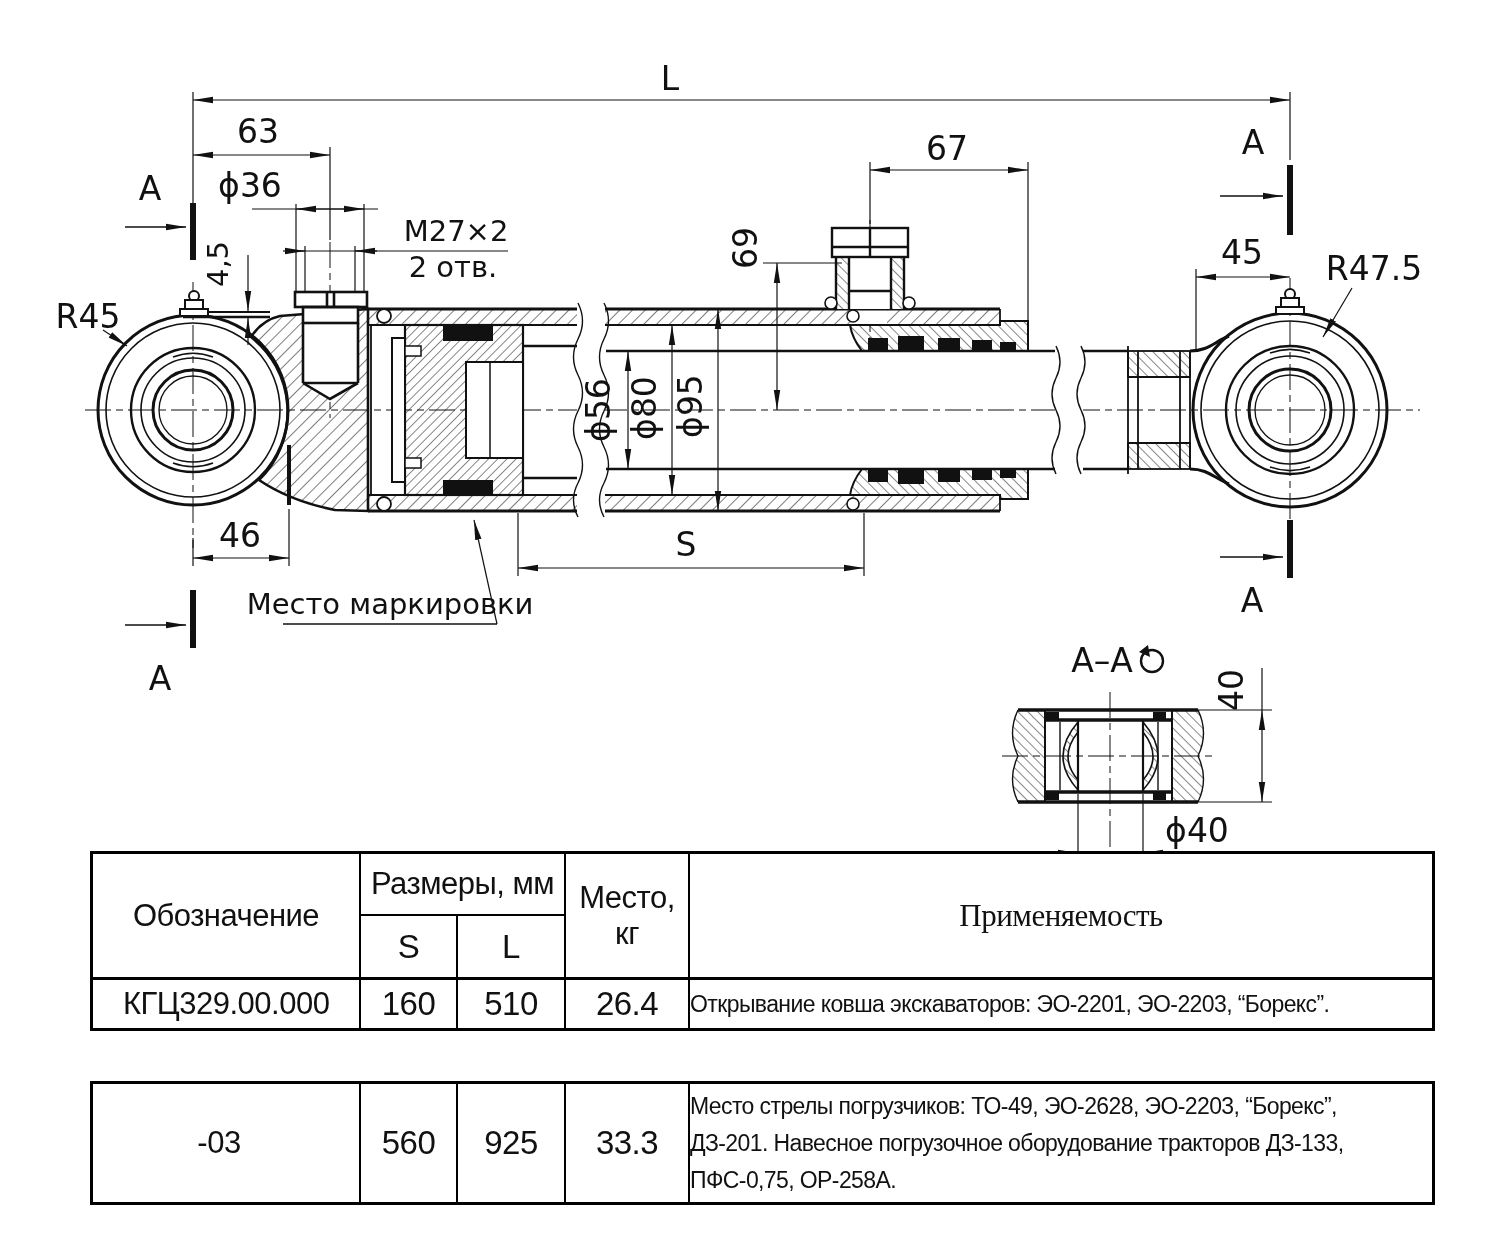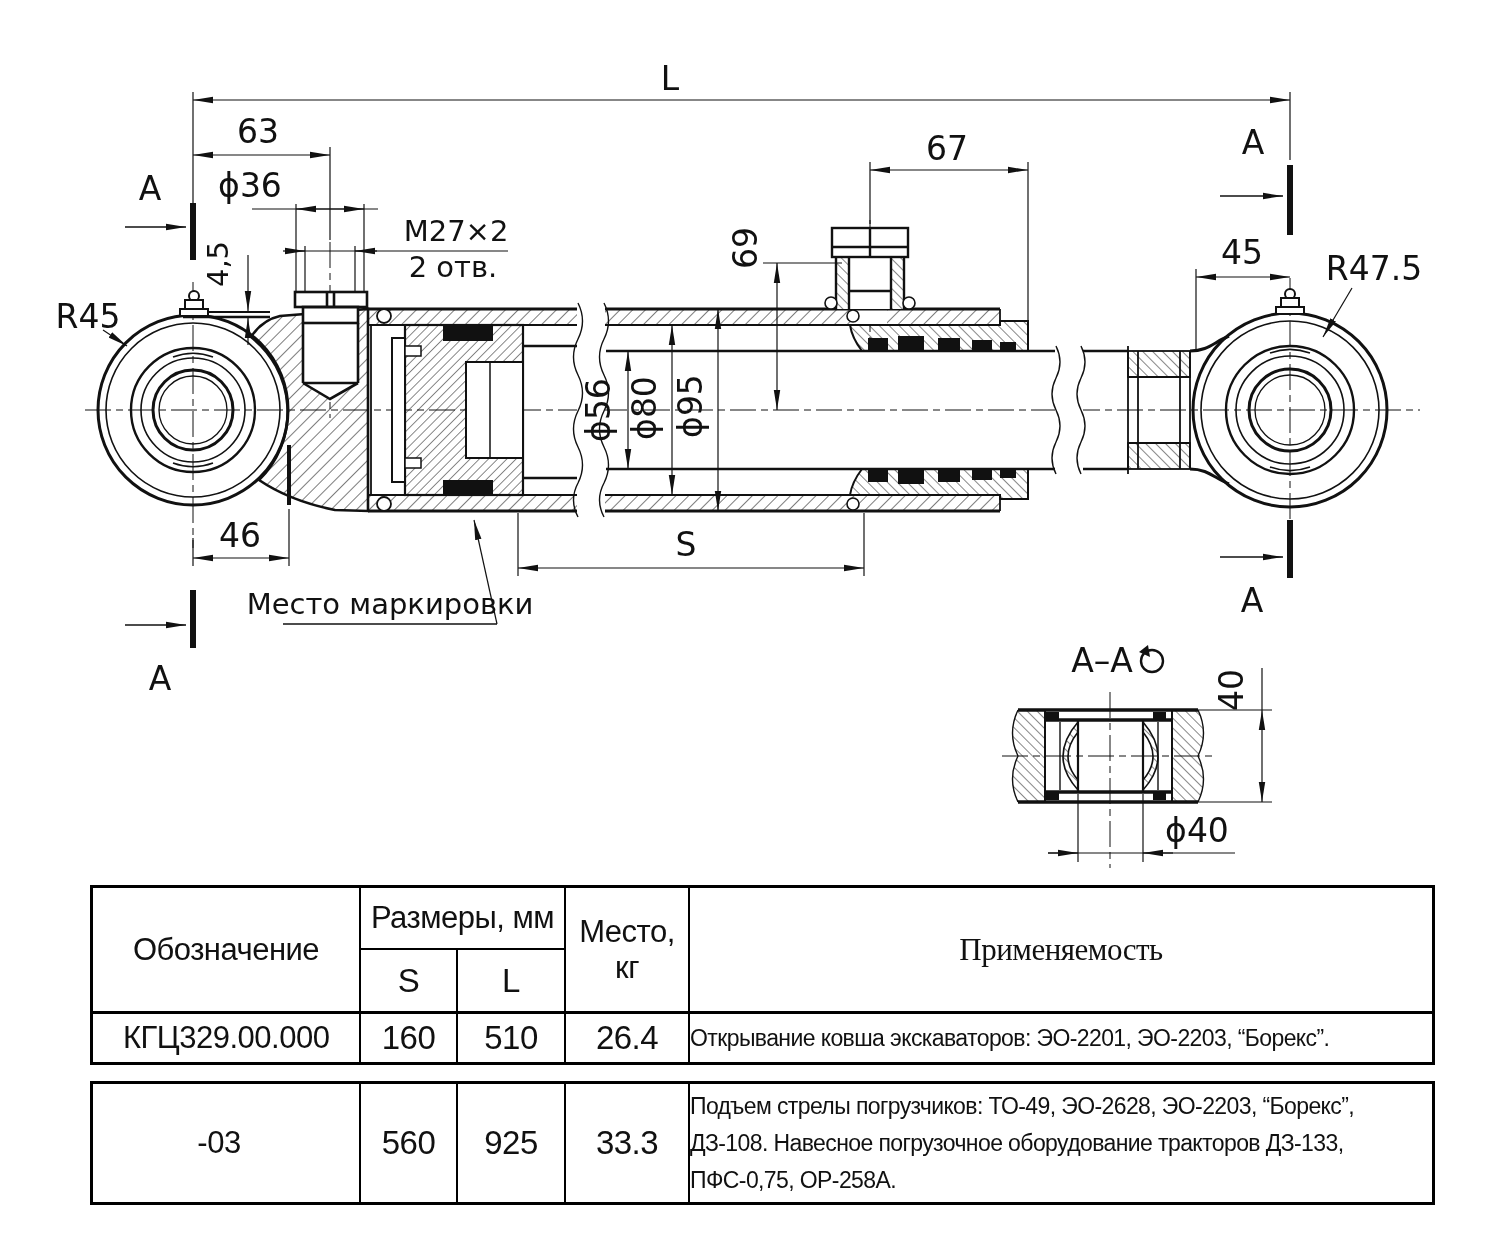--- a/index.html
+++ b/index.html
@@ -4,21 +4,21 @@
 <style>
   html,body{margin:0;padding:0;background:#fff;}
   body{width:1503px;height:1233px;position:relative;overflow:hidden;
        font-family:"Liberation Sans","DejaVu Sans",sans-serif;color:#111;}
   svg text{font-family:"DejaVu Sans","Liberation Sans",sans-serif;fill:#111;}
   .dimtxt{font-size:33px;}
   .dimtxt-sm{font-size:29px;}
   
   .frame{position:absolute;left:90px;box-sizing:border-box;border:3px solid #000;
          display:grid;background:#fff;}
-  .t1{top:885px;width:1345px;height:180px;
+  .t1{top:851px;width:1345px;height:180px;
       grid-template-columns:268px 97px 108px 124px 1fr;
       grid-template-rows:62px 61px 1fr;}
   .t2{top:1081px;width:1345px;height:124px;
       grid-template-columns:268px 97px 108px 124px 1fr;
       grid-template-rows:1fr;}
   .cell{box-sizing:border-box;display:flex;align-items:center;justify-content:center;
         font-size:31px;letter-spacing:-0.5px;}
   .br{border-right:2px solid #000;}
   .bb{border-bottom:2px solid #000;}
   .bt{border-top:3px solid #000;}
@@ -401,20 +401,20 @@
   <div class="cell br num">
     <span>560</span>
     </div>
   <div class="cell br num">
     <span>925</span>
     </div>
   <div class="cell br num">
     <span>33.3</span>
     </div>
   <div class="cell apptext">
-    <span>Подъем стрелы погрузчиков: ТО-49, ЭО-2628, ЭО-2203, “Борекс”,</span>
-    <span>ДЗ-108. Навесное погрузочное оборудование тракторов ДЗ-133,</span>
+    <span>Место стрелы погрузчиков: ТО-49, ЭО-2628, ЭО-2203, “Борекс”,</span>
+    <span>ДЗ-201. Навесное погрузочное оборудование тракторов ДЗ-133,</span>
     <span>ПФС-0,75, ОР-258А.</span>
   </div>
 </div>
 
 
 
 
 </body></html>

